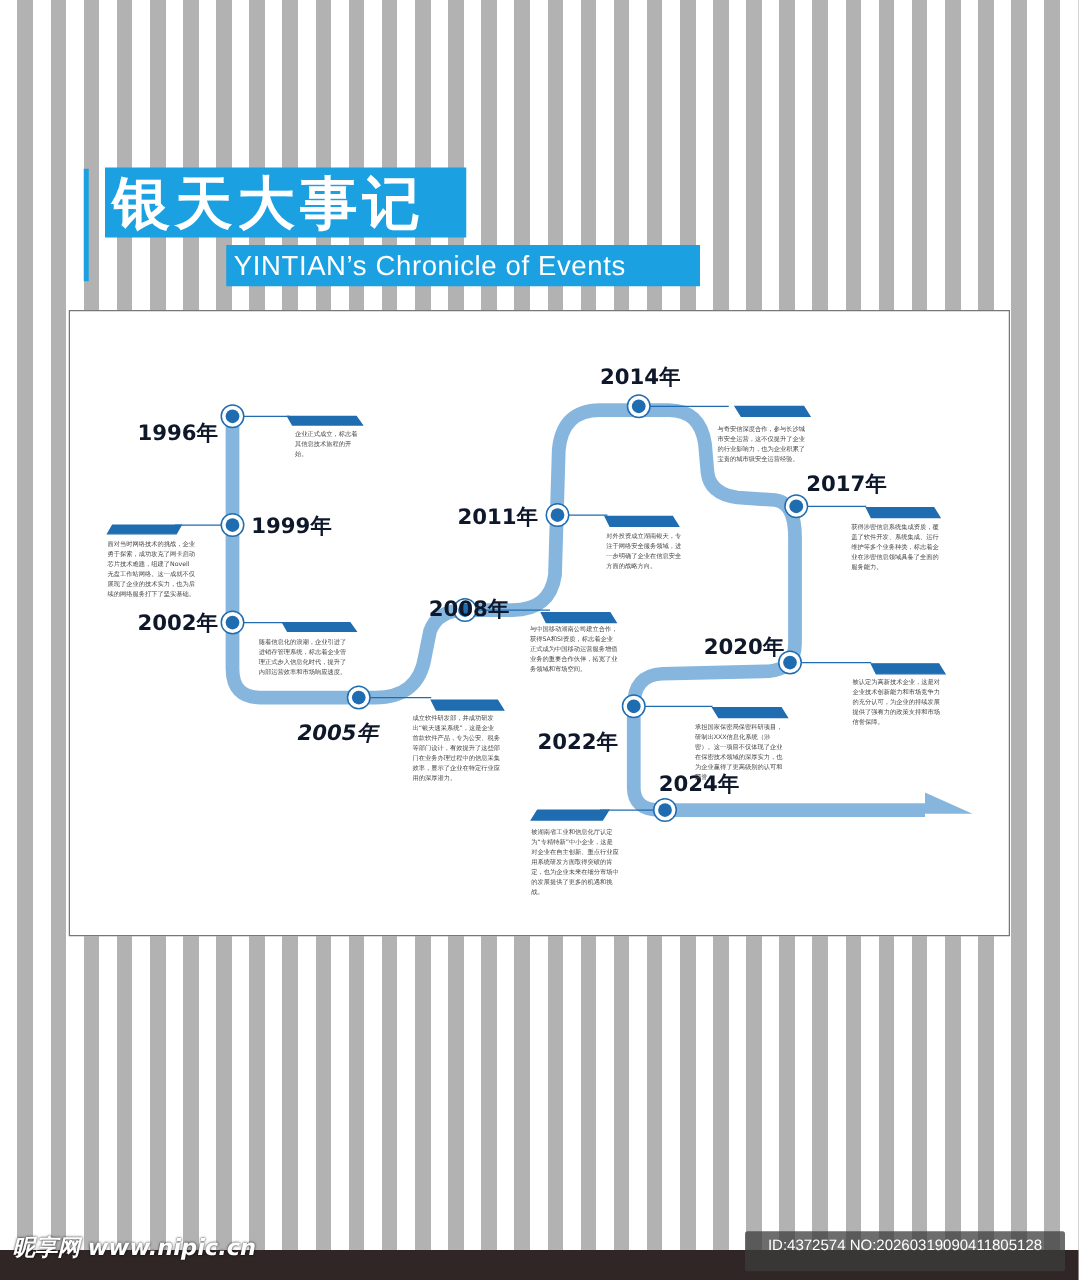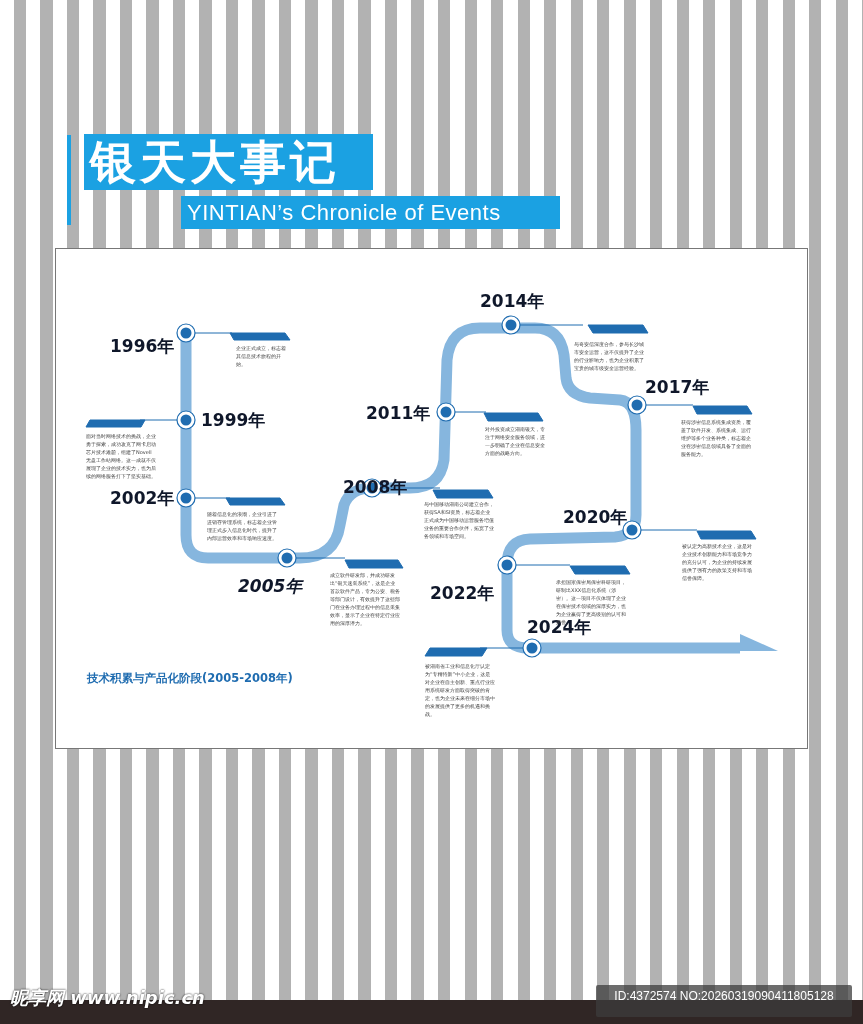--- a/index.html
+++ b/index.html
@@ -141,18 +141,17 @@
 <div class="desc" style="left:330px;top:571px;">成立软件研发部，并成功研发出“银天速采系统”，这是企业首款软件产品，专为公安、税务等部门设计，有效提升了这些部门在业务办理过程中的信息采集效率，显示了企业在特定行业应用的深厚潜力。</div>
 <div class="desc" style="left:424px;top:500px;">与中国移动湖南公司建立合作，获得SA和SI资质，标志着企业正式成为中国移动运营服务增值业务的重要合作伙伴，拓宽了业务领域和市场空间。</div>
 <div class="desc" style="left:485px;top:425px;width:62px;">对外投资成立湖南银天，专注于网络安全服务领域，进一步明确了企业在信息安全方面的战略方向。</div>
 <div class="desc" style="left:574px;top:340px;">与奇安信深度合作，参与长沙城市安全运营，这不仅提升了企业的行业影响力，也为企业积累了宝贵的城市级安全运营经验。</div>
 <div class="desc" style="left:681px;top:418px;">获得涉密信息系统集成资质，覆盖了软件开发、系统集成、运行维护等多个业务种类，标志着企业在涉密信息领域具备了全面的服务能力。</div>
 <div class="desc" style="left:682px;top:542px;">被认定为高新技术企业，这是对企业技术创新能力和市场竞争力的充分认可，为企业的持续发展提供了强有力的政策支持和市场信誉保障。</div>
 <div class="desc" style="left:556px;top:578px;">承担国家保密局保密科研项目，研制出XXX信息化系统（涉密）。这一项目不仅体现了企业在保密技术领域的深厚实力，也为企业赢得了更高级别的认可和荣誉。</div>
 <div class="desc" style="left:425px;top:662px;">被湖南省工业和信息化厅认定为“专精特新”中小企业，这是对企业在自主创新、重点行业应用系统研发方面取得突破的肯定，也为企业未来在细分市场中的发展提供了更多的机遇和挑战。</div>
 
 <div class="phases">
-  <div>技术积累与产品化阶段(2005-2008年)</div>
 </div>
 
 <div class="footer"></div>
 <div class="wm-left">昵享网 www.nipic.cn</div>
 <div class="wm-right">ID:4372574 NO:20260319090411805128</div>
 
 </body></html>

